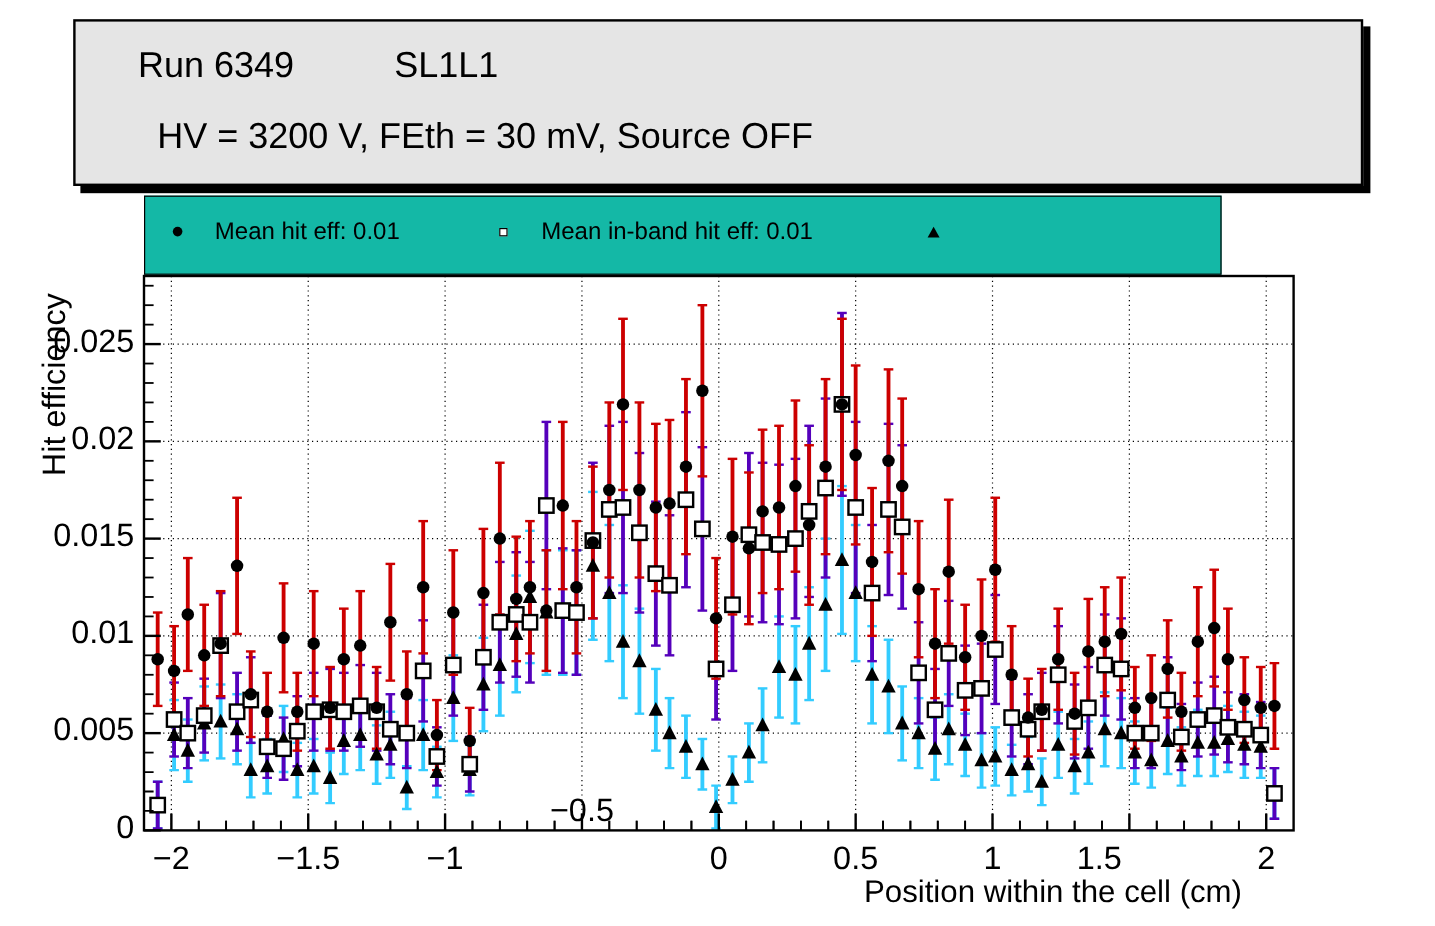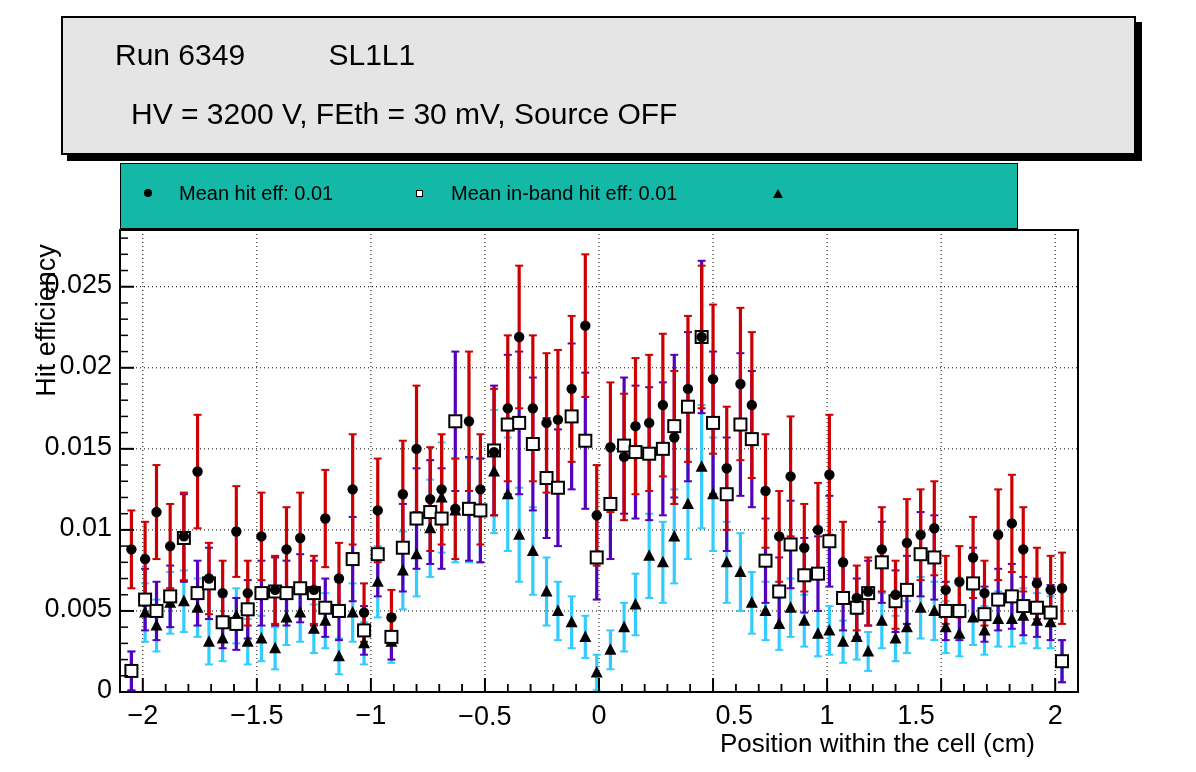--- a/index.html
+++ b/index.html
@@ -1171,23 +1171,23 @@
     <div class="ytick-label" style="top: 511.895px;">0.01</div>
     <div class="ytick-label" style="top: 430.842px;">0.015</div>
     <div class="ytick-label" style="top: 349.789px;">0.02</div>
     <div class="ytick-label" style="top: 268.737px;">0.025</div>
   </div>
 
 <div id="xtick-labels">
     <div class="xtick-label" style="left: 102.81px; width: 80px; top: 700px;">−2</div>
     <div class="xtick-label" style="left: 216.857px; width: 80px; top: 700px;">−1.5</div>
     <div class="xtick-label" style="left: 330.905px; width: 80px; top: 700px;">−1</div>
-    <div class="xtick-label" style="left: 444.952px; width: 80px; top: 701px;">−0.5</div>
+    <div class="xtick-label" style="left: 444.952px; width: 80px; top: 660px;">−0.5</div>
     <div class="xtick-label" style="left: 559px; width: 80px; top: 700px;">0</div>
-    <div class="xtick-label" style="left: 673.048px; width: 80px; top: 700px; text-align: right;">0.5</div>
+    <div class="xtick-label" style="left: 673.048px; width: 80px; top: 700px;">0.5</div>
     <div class="xtick-label" style="left: 787.095px; width: 80px; top: 700px;">1</div>
     <div class="xtick-label" style="left: 876px; width: 80px; top: 700px;">1.5</div>
     <div class="xtick-label" style="left: 1015.19px; width: 80px; top: 700px;">2</div>
   </div>
 
 <div id="y-axis-title">Hit efficiency</div>
 <div id="x-axis-title">Position within the cell (cm)</div>
 
 <div id="legend-box">
   <div class="legend-entry" id="legend-entry-0">

